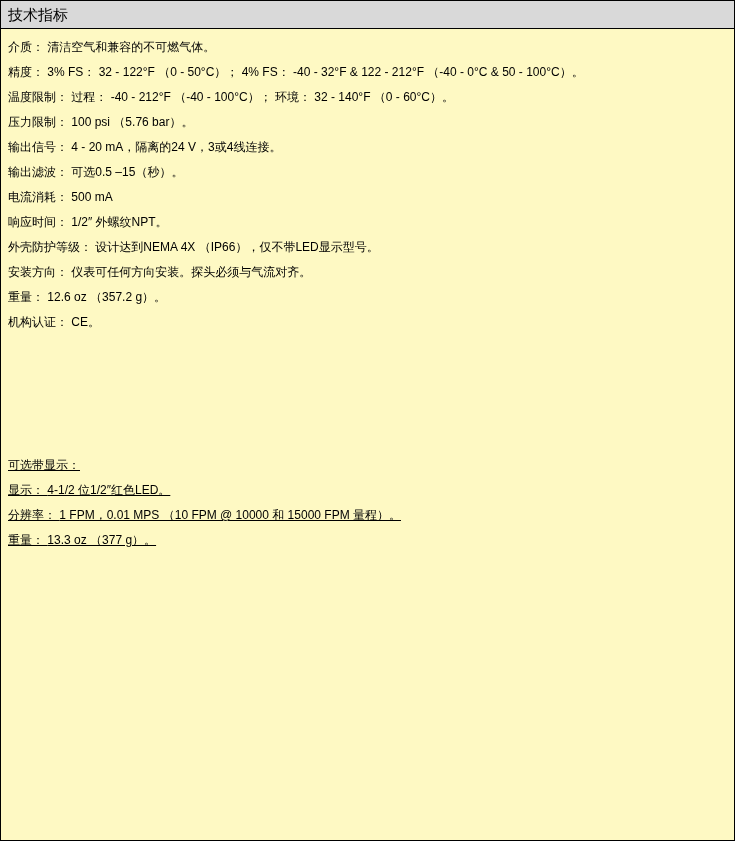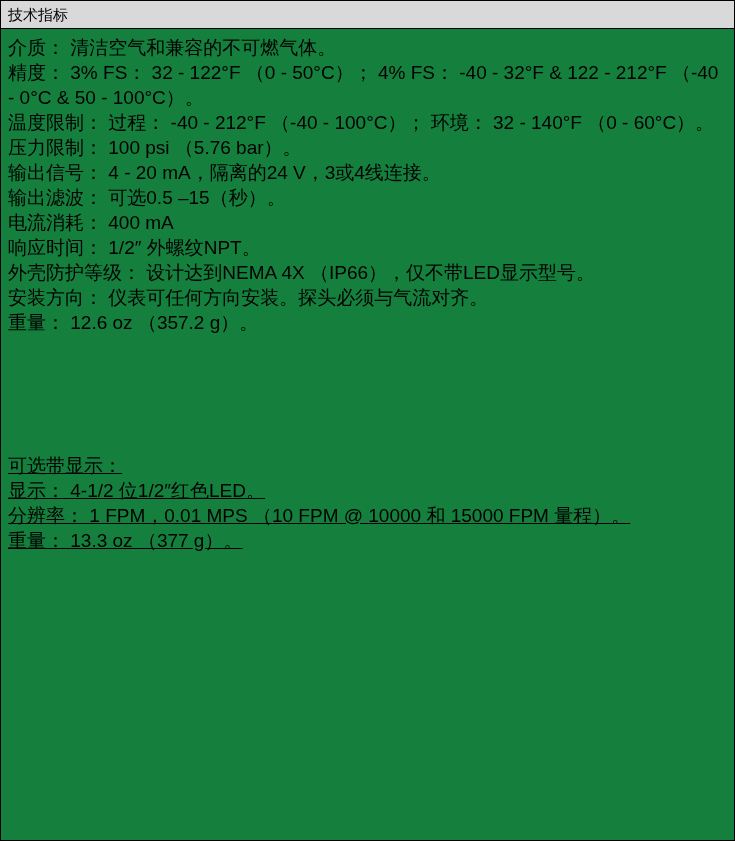--- a/index.html
+++ b/index.html
@@ -13,40 +13,40 @@
     font-family: "Liberation Sans", sans-serif;
     color: #000000;
   }
   .spec-table {
     box-sizing: border-box;
     width: 735px;
     height: 841px;
     border: 1px solid #000000;
     display: flex;
     flex-direction: column;
-    background: #15803d;
+    background: #fef9c3;
   }
   .spec-header {
     box-sizing: border-box;
     background: #d9d9d9;
     border-bottom: 1px solid #000000;
     padding: 4px 6px 4px 7px;
     font-size: 15px;
     line-height: 20px;
     height: 28px;
     flex: 0 0 auto;
   }
   .spec-body {
     box-sizing: border-box;
     flex: 1 1 auto;
     padding: 6px 9px 0 7px;
     position: relative;
   }
   .row {
-    font-size: 19px;
+    font-size: 12px;
     line-height: 25px;
     margin: 0;
     padding: 0;
     text-align: left;
   }
   .label {
     font-weight: normal;
   }
   .value {
     font-weight: normal;
@@ -99,21 +99,21 @@
     </p>
 
     <p class="row">
       <span class="label">输出滤波：</span>
       <span class="value">可选0.5 –15（秒）。</span>
     </p>
 
 
     <p class="row">
       <span class="label">电流消耗：</span>
-      <span class="value">400 mA</span>
+      <span class="value">500 mA</span>
     </p>
 
 
     <p class="row">
       <span class="label">响应时间：</span>
       <span class="value">1/2″ 外螺纹NPT。</span>
     </p>
 
     <p class="row">
       <span class="label">外壳防护等级：</span>
@@ -123,20 +123,24 @@
     <p class="row">
       <span class="label">安装方向：</span>
       <span class="value">仪表可任何方向安装。探头必须与气流对齐。</span>
     </p>
 
     <p class="row">
       <span class="label">重量：</span>
       <span class="value">12.6 oz （357.2 g）。</span>
     </p>
 
+    <p class="row">
+      <span class="label">机构认证：</span>
+      <span class="value">CE。</span>
+    </p>
 
     <div class="gap-block"></div>
 
     <div class="optional-section">
       <p class="row">可选带显示：</p>
 
       <p class="row">
         <span class="label">显示：</span>
         <span class="value">4-1/2 位1/2″红色LED。</span>
       </p>

